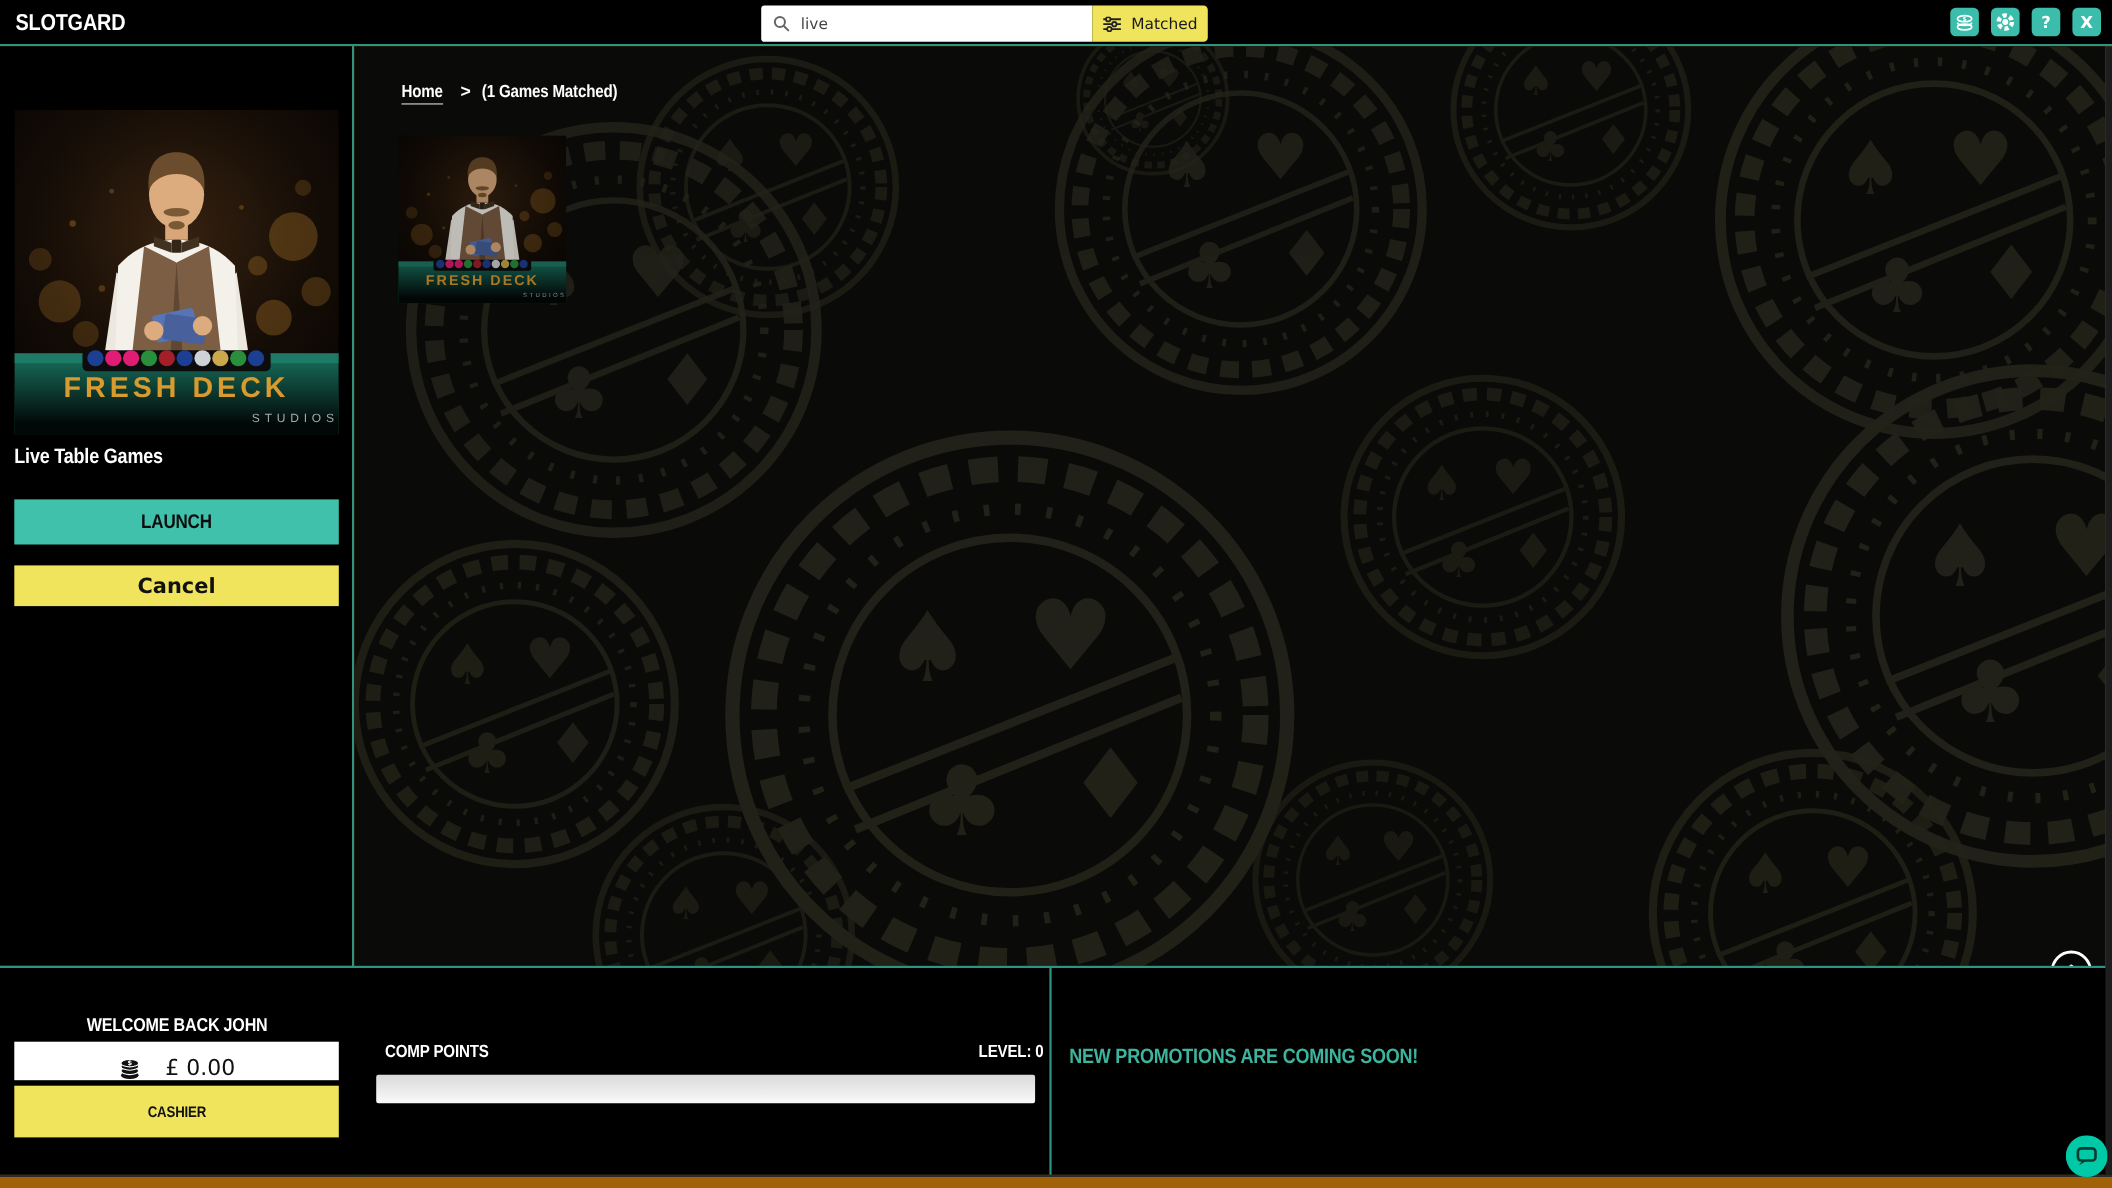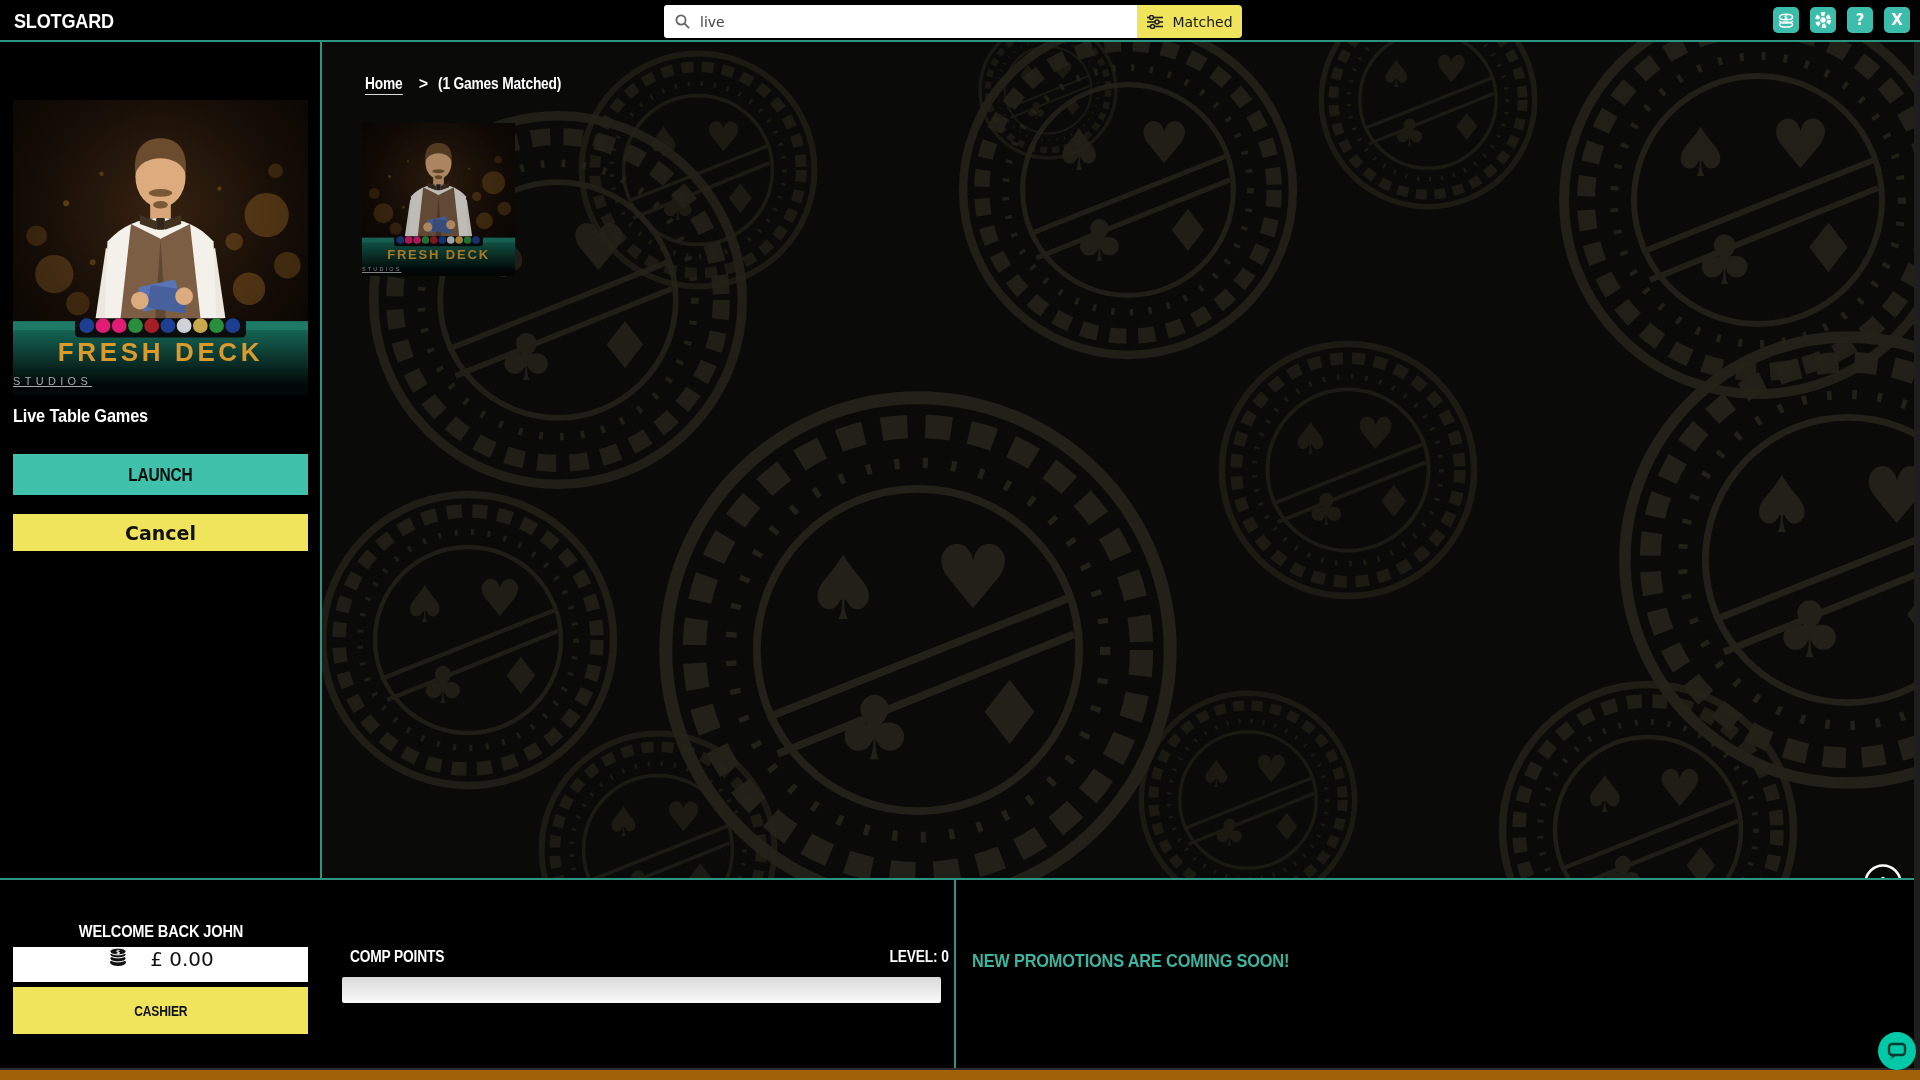--- a/index.html
+++ b/index.html
@@ -9,36 +9,36 @@
 
   
   .cnd { font-family:"Liberation Sans","DejaVu Sans",sans-serif; font-stretch:condensed; font-weight:bold; display:inline-block; letter-spacing:-.2px; }
   .ox-l { transform:scaleX(.86); transform-origin:left center; }
   .ox-c { transform:scaleX(.86); transform-origin:center; }
   .ox-r { transform:scaleX(.86); transform-origin:right center; }
 
   
   .topbar { position:absolute; left:0; top:0; width:1920px; height:42px; background:#000; border-bottom:2px solid #2d9383; }
   .logo { position:absolute; left:14px; top:9px; color:#fff; font-size:21px; }
-  .searchbar { position:absolute; left:664px; top:5px; width:578px; height:33px; display:flex; }
+  .searchbar { position:absolute; left:692px; top:5px; width:406px; height:33px; display:flex; }
   .search-wrap { flex:1; background:#fff; border-radius:3px 0 0 3px; display:flex; align-items:center; padding:0 10px; }
   .search-wrap svg { flex:0 0 auto; }
   .search-input { border:none; outline:none; background:transparent; font-size:14px; color:#444; margin-left:9px; width:100%; font-family:inherit; }
   .filters-btn { width:105px; background:#efe45b; border:none; border-radius:0 4px 4px 0; display:flex; align-items:center; justify-content:center; gap:8px; cursor:pointer; font-family:inherit; }
   .filters-btn span { font-size:14px; color:#1a1a1a; }
   .top-icons { position:absolute; right:10px; top:7px; display:flex; gap:11px; }
   .ticon { width:26px; height:26px; background:#3cbcab; border:none; border-radius:5px; display:flex; align-items:center; justify-content:center; color:#fff; font-weight:bold; font-size:15px; cursor:pointer; font-family:inherit; }
 
   
   .sidebar { position:absolute; left:0; top:42px; width:320px; height:836px; background:#000; }
   .vborder-sidebar { position:absolute; left:320px; top:42px; width:2px; height:1026px; background:#2d9383; }
   .fds-art { position:absolute; overflow:hidden; }
   .fds-art svg { position:absolute; inset:0; width:100%; height:100%; }
   .fds-name { position:absolute; left:0; right:0; bottom:9%; text-align:center; color:#d99a2e; letter-spacing:.14em; font-size:1em; }
-  .fds-sub  { position:absolute; left:0; right:0; bottom:2.6%; text-align:left; color:#a8a8a8; letter-spacing:.4em; font-size:.42em; font-family:"Liberation Sans",sans-serif;text-decoration:underline; }
+  .fds-sub  { position:absolute; left:0; right:0; bottom:2.6%; text-align:right; color:#a8a8a8; letter-spacing:.4em; font-size:.42em; font-family:"Liberation Sans",sans-serif; }
   .art-side { left:13px; top:58px; width:295px; height:295px; font-size:26px; }
   .side-game-title { position:absolute; left:13px; top:363px; color:#fff; font-size:19px; }
   .btn { position:absolute; left:13px; width:295px; border:none; cursor:pointer; font-family:inherit; }
   .launch-btn { top:412px; height:41px; background:#3fc1ab; color:#0d0d0d; font-size:18px; }
   .cancel-btn { top:472px; height:37px; background:#efe45b; color:#111; font-size:19px; font-weight:bold; font-family:"DejaVu Sans",sans-serif; }
 
   
   .main { position:absolute; left:322px; top:42px; width:1592px; height:929px; background:#0a0a08; overflow:hidden; }
   .pattern { position:absolute; left:0; top:0; }
   .breadcrumb { position:absolute; left:43px; top:33px; color:#fff; font-size:16px; display:flex; gap:10px; align-items:baseline; }
@@ -46,21 +46,21 @@
   .tile { position:absolute; left:40px; top:81px; width:153px; height:153px; font-size:13px; cursor:pointer; filter:brightness(.78); }
   .scrolls { position:absolute; right:11px; bottom:18px; display:flex; flex-direction:column; gap:10px; }
   .scroll-btn { width:40px; height:40px; background:transparent; border:none; padding:0; cursor:pointer; }
 
   
   .footer-line { position:absolute; left:0; top:878px; width:1920px; height:2px; background:#2d9383; }
   .footer { position:absolute; left:0; top:880px; width:1920px; height:188px; background:#000; }
   .vdiv2 { position:absolute; left:954px; top:0; width:2px; height:188px; background:#2d9383; }
   .bottom-edge { position:absolute; left:0; top:1068px; width:1920px; height:2px; background:#2c2c2c; }
   .welcome { position:absolute; left:0; top:42px; width:322px; text-align:center; color:#fff; font-size:17px; }
-  .balance-bar { position:absolute; left:13px; top:67px; width:295px; height:35px; background:#fff; display:flex; align-items:flex-start; justify-content:center; gap:21px; }
+  .balance-bar { position:absolute; left:13px; top:67px; width:295px; height:35px; background:#fff; display:flex; align-items:flex-end; justify-content:center; gap:21px; }
   .balance-amount { color:#111; font-size:20px; }
   .cashier-btn { position:absolute; left:13px; top:107px; width:295px; height:47px; background:#efe45b; border:none; color:#111; font-size:14px; cursor:pointer; font-family:inherit; }
   .comp-row { position:absolute; left:350px; top:68px; width:599px; display:flex; justify-content:space-between; color:#fff; font-size:16px; }
   .progress { position:absolute; left:342px; top:97px; width:599px; height:26px; background:linear-gradient(#d9d9d9,#fafafa); border-radius:2px; overflow:hidden; }
   .progress-fill { height:100%; width:0%; background:#3fc1ab; }
   .promo { position:absolute; left:972px; top:70px; color:#3cb49e; font-size:19px; }
   .chat-btn { position:absolute; left:1878px; top:1032px; width:38px; height:38px; border:none; background:transparent; padding:0; cursor:pointer; z-index:5; }
 
   .scroll-strip { position:absolute; left:1914px; top:42px; width:6px; height:1026px; background:#1e1e1e; }
 </style>

